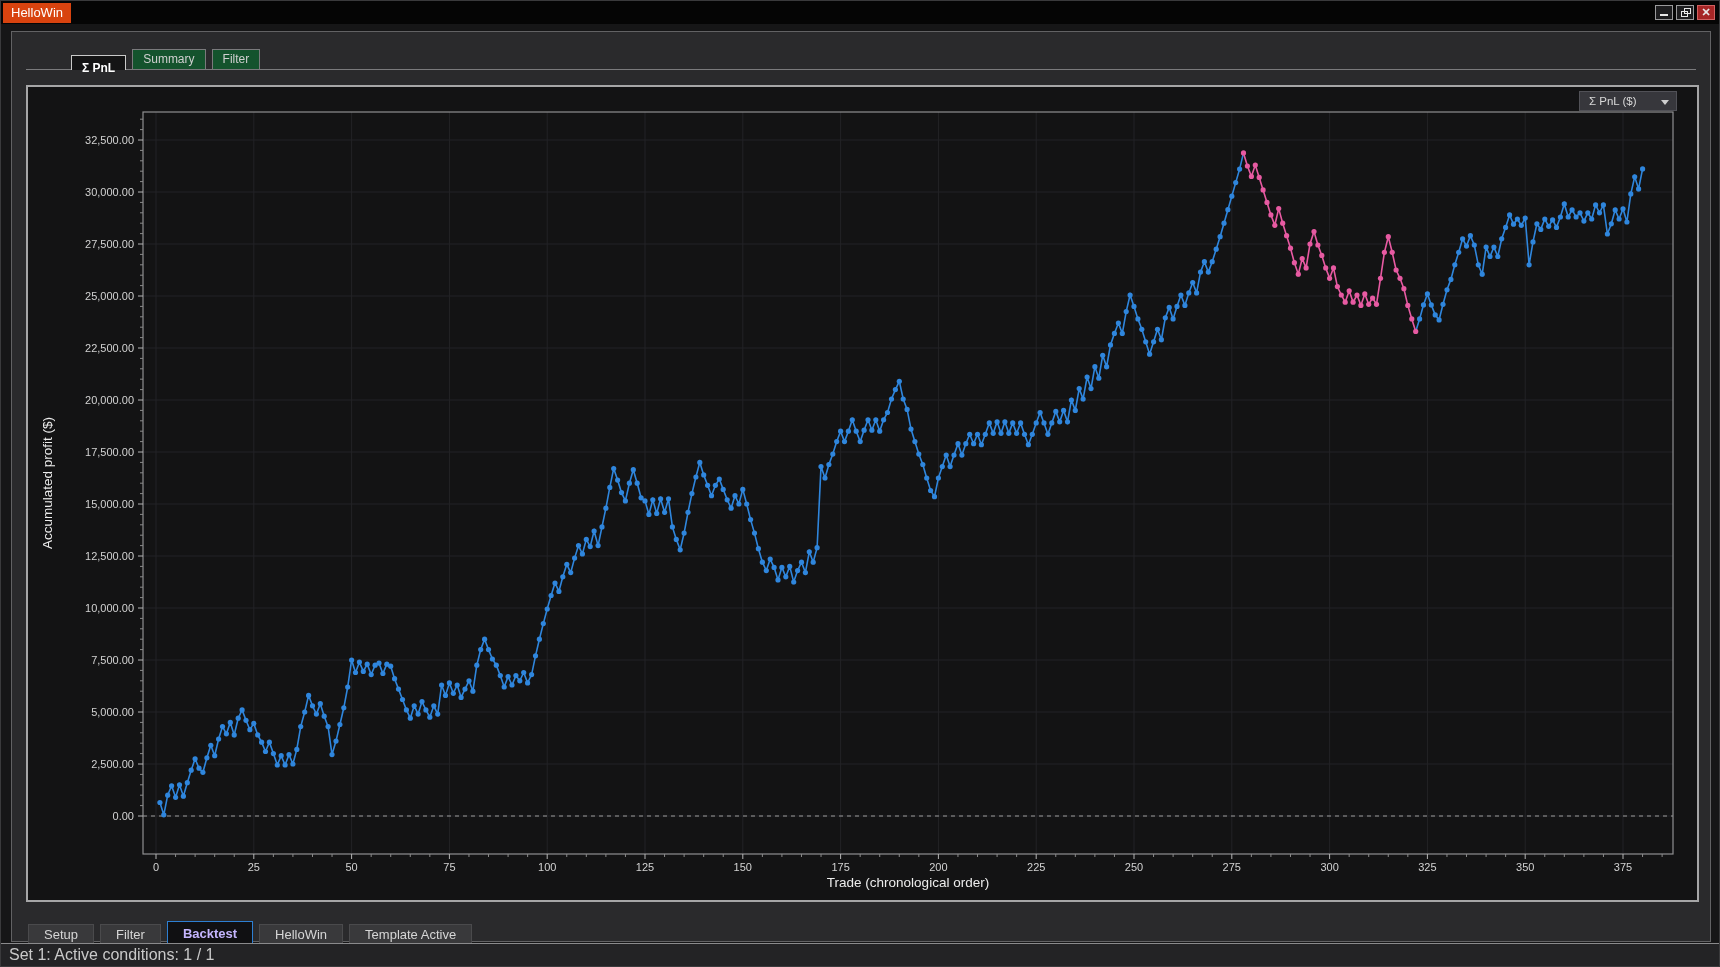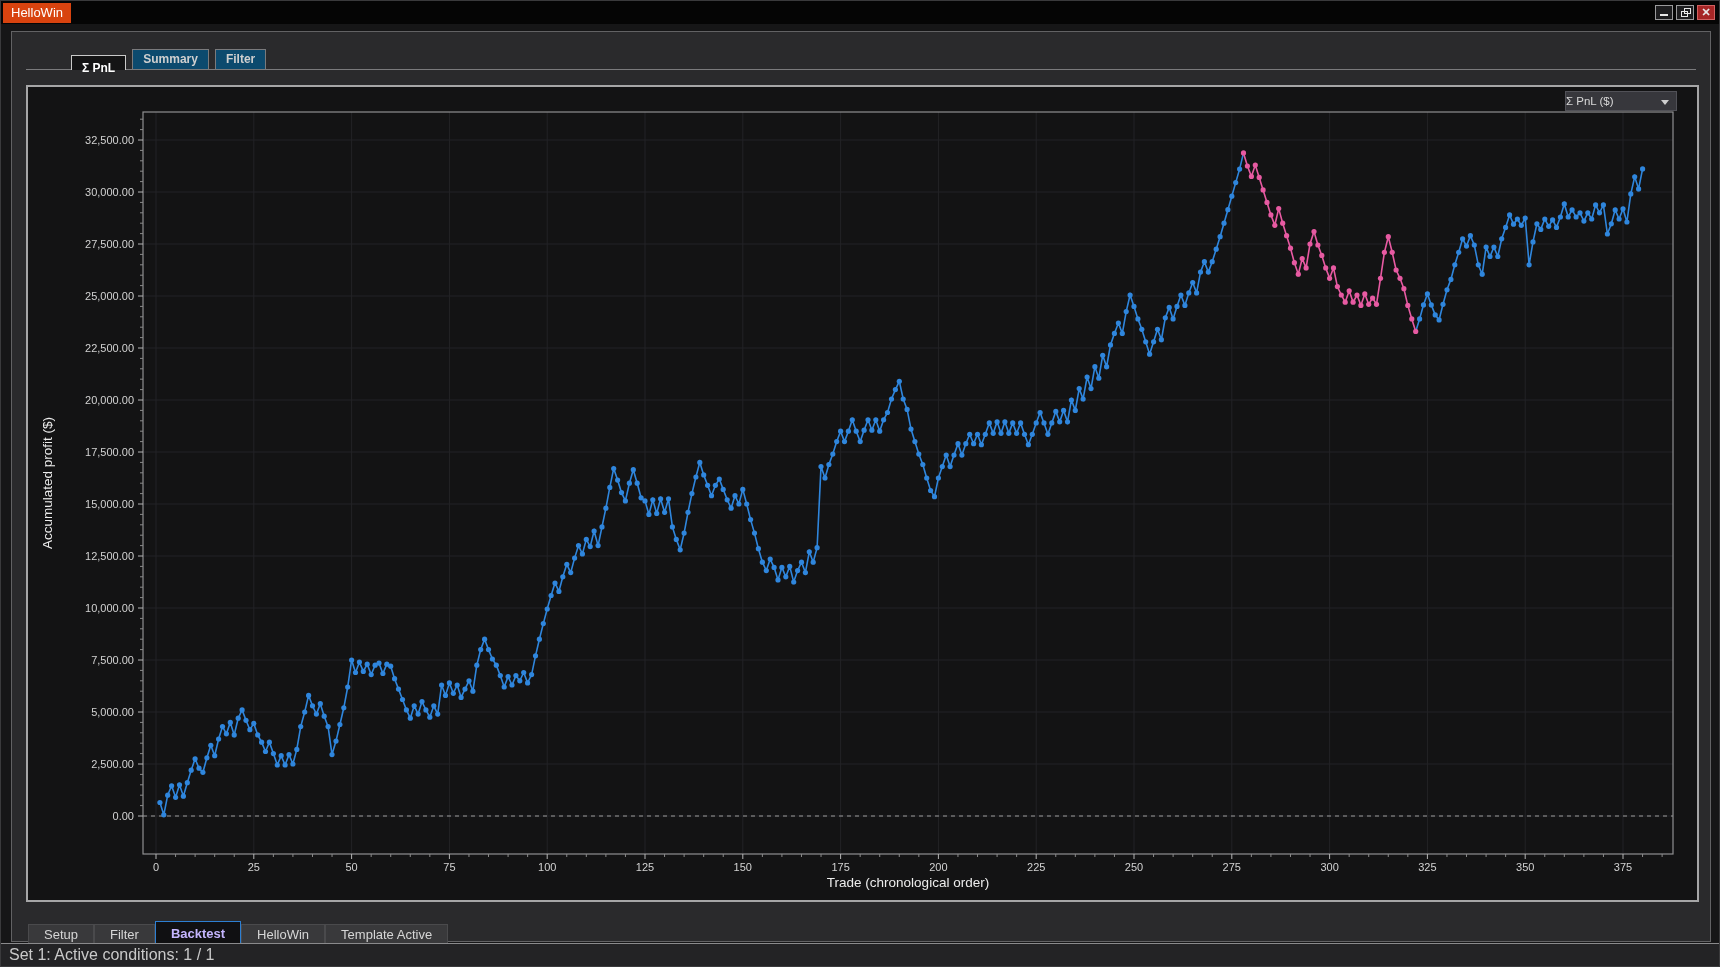--- a/index.html
+++ b/index.html
@@ -14,31 +14,31 @@
   .win-btn .bar { position:absolute; left:4px; right:4px; bottom:3px; height:2px; background:#e8e8e8; }
   .win-btn .sq1 { position:absolute; left:4px; top:5px; width:7px; height:6px; border:1px solid #e8e8e8; }
   .win-btn .sq2 { position:absolute; left:7px; top:2px; width:7px; height:6px; border:1px solid #e8e8e8; }
   .win-btn.close { background:#a62626; border-color:#d06060; font-weight:bold; font-size:11px; line-height:13px; }
 
   
   .main-panel { position:absolute; left:10px; top:30px; width:1700px; height:911px; background:#2a2a2c; border:1px solid #626264; }
 
   
   .tabstrip { position:absolute; left:14px; top:12px; right:14px; height:26px; border-bottom:1px solid #7a7a7c; display:flex; align-items:flex-end; }
-  .tab { height:20px; padding:0 10px; background:#0c4a6e; border:1px solid #7a7a7c; border-bottom:none; color:#cfcfcf; font-size:12px; line-height:19px; margin-right:6px; cursor:default;font-weight:bold; }
+  .tab { height:20px; padding:0 10px; background:#14532d; border:1px solid #7a7a7c; border-bottom:none; color:#cfcfcf; font-size:12px; line-height:19px; margin-right:6px; cursor:default; }
   .tab.active { height:15px; background:#141415; border:1px solid #c9c9c9; border-bottom:none; color:#ffffff; line-height:25px; position:relative; z-index:2; margin-bottom:-1px; font-weight:bold;margin-left:45px; }
 
   
   .chart-panel { position:absolute; left:14px; top:53px; width:1673px; height:817px; background:#131314; border:2px solid #a6a6a7; }
-  .series-dropdown { position:absolute; right:20px; top:4px; width:112px; height:20px; background:#37373c; border:1px solid #515157; color:#d8d8d8; font-size:11.5px; line-height:18px; cursor:default; }
+  .series-dropdown { position:absolute; right:20px; top:4px; width:98px; height:20px; background:#37373c; border:1px solid #515157; color:#d8d8d8; font-size:11.5px; line-height:18px; padding-left:9px; cursor:default; }
   .series-dropdown .chev { position:absolute; right:7px; top:8px; width:0; height:0; border-left:4px solid transparent; border-right:4px solid transparent; border-top:5px solid #cfcfcf; }
   .chart-svg { position:absolute; left:0; top:0; width:1669px; height:813px; }
 
   
-  .bottom-tabs { position:absolute; left:16px; top:886px; height:28px; display:flex; align-items:flex-end; }
+  .bottom-tabs { position:absolute; left:16px; top:886px; height:28px; display:flex; align-items:flex-end; gap:6px; }
   .btab { height:22px; padding:0 15px; background:#39393b; border:1px solid #4a4a4c; color:#d6d6d6; font-size:13px; line-height:20px; cursor:default; }
   .btab.active { height:25px; background:#101012; border:1px solid #2d7fd2; color:#c4b5fd; font-weight:bold; line-height:23px; }
 
   
   .statusbar { position:absolute; left:0; bottom:0; width:100%; height:23px; background:#232325; border-top:1px solid #8a8a8c; color:#c9c9c9; font-size:16px; line-height:21px; padding-left:8px; }
 </style>
 </head>
 <body>
 
 <div class="window">

